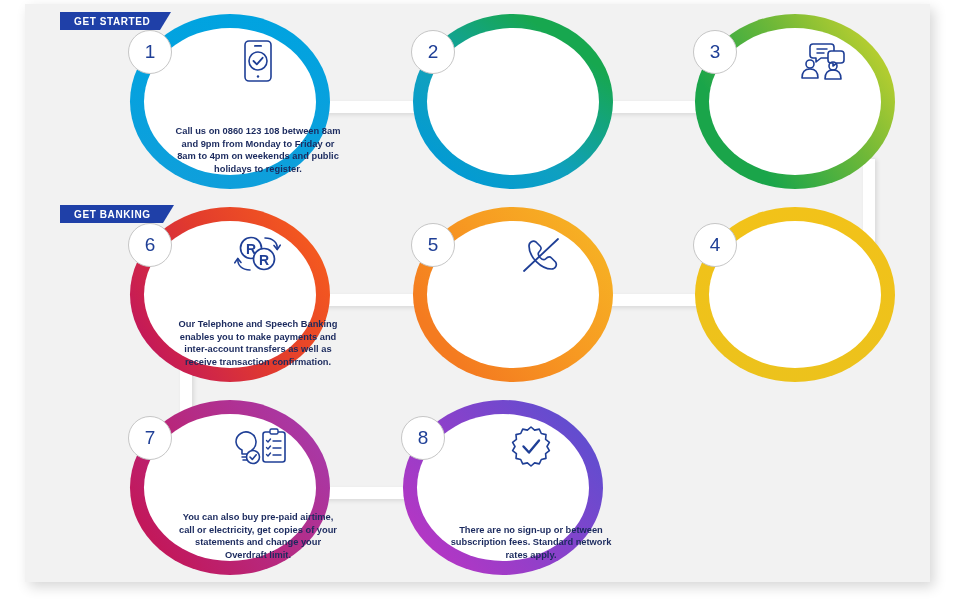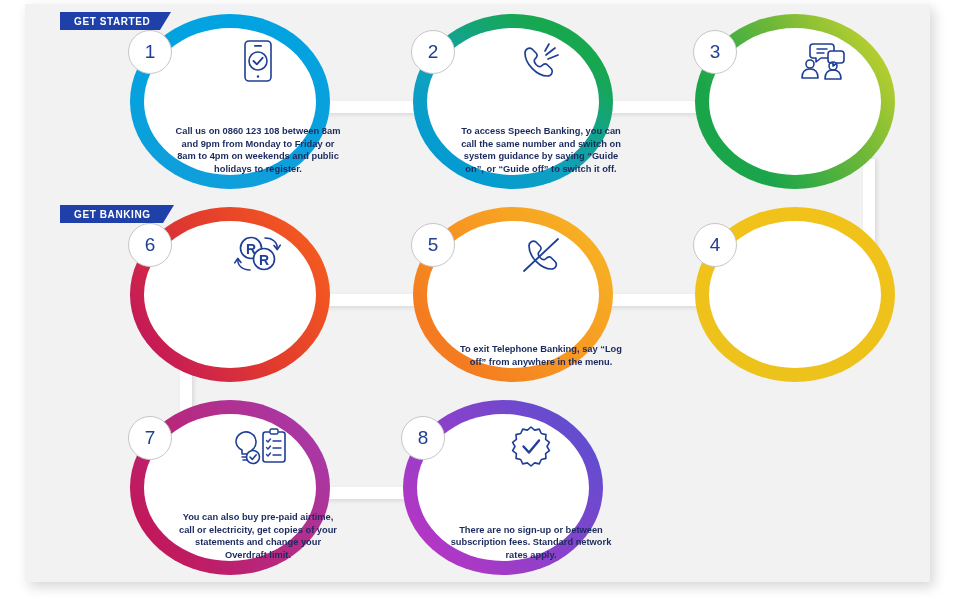--- a/index.html
+++ b/index.html
@@ -115,31 +115,20 @@
         </div>
         <div class="node-text">Call us on 0860 123 108 between 8am and 9pm from Monday to Friday or 8am to 4pm on weekends and public holidays to register.</div>
       </div>
       <div class="num-badge">1</div>
     </div>
 
     <div class="node" style="left:388px;top:10px;">
       <div class="ring" style="background:linear-gradient(35deg,#0099d8 8%,#0fa0c0 38%,#17a74f 80%);">
         <div class="inner"></div>
       </div>
-      <div class="node-body">
-        <div class="icon-wrap">
-          <svg width="44" height="38" viewBox="0 0 44 38">
-            <path d="M6 11 C6 7 10 5 13 7 L17 11 C19 13 18 15 16 17 C14.5 18.5 15 20 17 22.5 C19.5 25 21 25.5 22.5 24 C24.5 22 26.5 21 28.5 23 L32.5 27 C34.5 30 32.5 34 28.5 34 C18 34 6 22 6 11 Z" fill="none" stroke="#1f3f96" stroke-width="1.7" stroke-linejoin="round"></path>
-            <path d="M27 13 L36 6" stroke="#1f3f96" stroke-width="1.7" stroke-linecap="round"></path>
-            <path d="M29 17 L39 13" stroke="#1f3f96" stroke-width="1.7" stroke-linecap="round"></path>
-            <path d="M26 9 L30 2" stroke="#1f3f96" stroke-width="1.7" stroke-linecap="round"></path>
-          </svg>
-        </div>
-        <div class="node-text">To access Speech Banking, you can call the same number and switch on system guidance by saying “Guide on”, or “Guide off” to switch it off.</div>
-      </div>
       <div class="num-badge">2</div>
     </div>
 
     <div class="node" style="left:670px;top:10px;">
       <div class="ring" style="background:linear-gradient(55deg,#1aa54a 25%,#6fb838 60%,#c4d22e 92%);">
         <div class="inner"></div>
       </div>
       <div class="node-body">
         <div class="icon-wrap">
           <svg width="52" height="40" viewBox="0 0 52 40">
@@ -167,21 +156,20 @@
       <div class="ring" style="background:linear-gradient(50deg,#f47b20 18%,#f79a22 55%,#f6b224 90%);">
         <div class="inner"></div>
       </div>
       <div class="node-body">
         <div class="icon-wrap">
           <svg width="42" height="38" viewBox="0 0 42 38">
             <path d="M9 11 C9 7 13 5 16 7 L20 11 C22 13 21 15 19 17 C17.5 18.5 18 20 20 22.5 C22.5 25 24 25.5 25.5 24 C27.5 22 29.5 21 31.5 23 L35.5 27 C37.5 30 35.5 34 31.5 34 C21 34 9 22 9 11 Z" fill="none" stroke="#1f3f96" stroke-width="1.7" stroke-linejoin="round"></path>
             <path d="M4 36 L38 4" stroke="#1f3f96" stroke-width="1.8" stroke-linecap="round"></path>
           </svg>
         </div>
-        <div class="node-text">To exit Telephone Banking, say “Log off” from anywhere in the menu.</div>
       </div>
       <div class="num-badge">5</div>
     </div>
 
     <div class="node" style="left:105px;top:203px;">
       <div class="ring" style="background:linear-gradient(60deg,#c2175b 10%,#e13a2e 50%,#f4591f 88%);">
         <div class="inner"></div>
       </div>
       <div class="node-body">
         <div class="icon-wrap">
@@ -189,20 +177,21 @@
             <circle cx="19" cy="16" r="10.5" fill="#ffffff" stroke="#1f3f96" stroke-width="1.7"></circle>
             <text x="19" y="22" font-family="Liberation Sans, sans-serif" font-size="14" font-weight="bold" fill="#1f3f96" text-anchor="middle">R</text>
             <circle cx="32" cy="27" r="10.5" fill="#ffffff" stroke="#1f3f96" stroke-width="1.7"></circle>
             <text x="32" y="33" font-family="Liberation Sans, sans-serif" font-size="14" font-weight="bold" fill="#1f3f96" text-anchor="middle">R</text>
             <path d="M33 6 C41 6 46 11 45 17" fill="none" stroke="#1f3f96" stroke-width="1.6" stroke-linecap="round"></path>
             <path d="M42 13.5 L45.2 17.6 L48.2 13.2" fill="none" stroke="#1f3f96" stroke-width="1.6" stroke-linecap="round" stroke-linejoin="round"></path>
             <path d="M18 38 C10 38 5 33 6 27" fill="none" stroke="#1f3f96" stroke-width="1.6" stroke-linecap="round"></path>
             <path d="M9 30.5 L5.8 26.4 L2.8 30.8" fill="none" stroke="#1f3f96" stroke-width="1.6" stroke-linecap="round" stroke-linejoin="round"></path>
           </svg>
         </div>
+        <div class="node-text">Our Telephone and Speech Banking enables you to make payments and inter-account transfers as well as receive transaction confirmation.</div>
       </div>
       <div class="num-badge">6</div>
     </div>
 
     <div class="node" style="left:105px;top:396px;">
       <div class="ring" style="background:linear-gradient(55deg,#c2185b 15%,#b42c86 55%,#a839a8 90%);">
         <div class="inner"></div>
       </div>
       <div class="node-body">
         <div class="icon-wrap">

